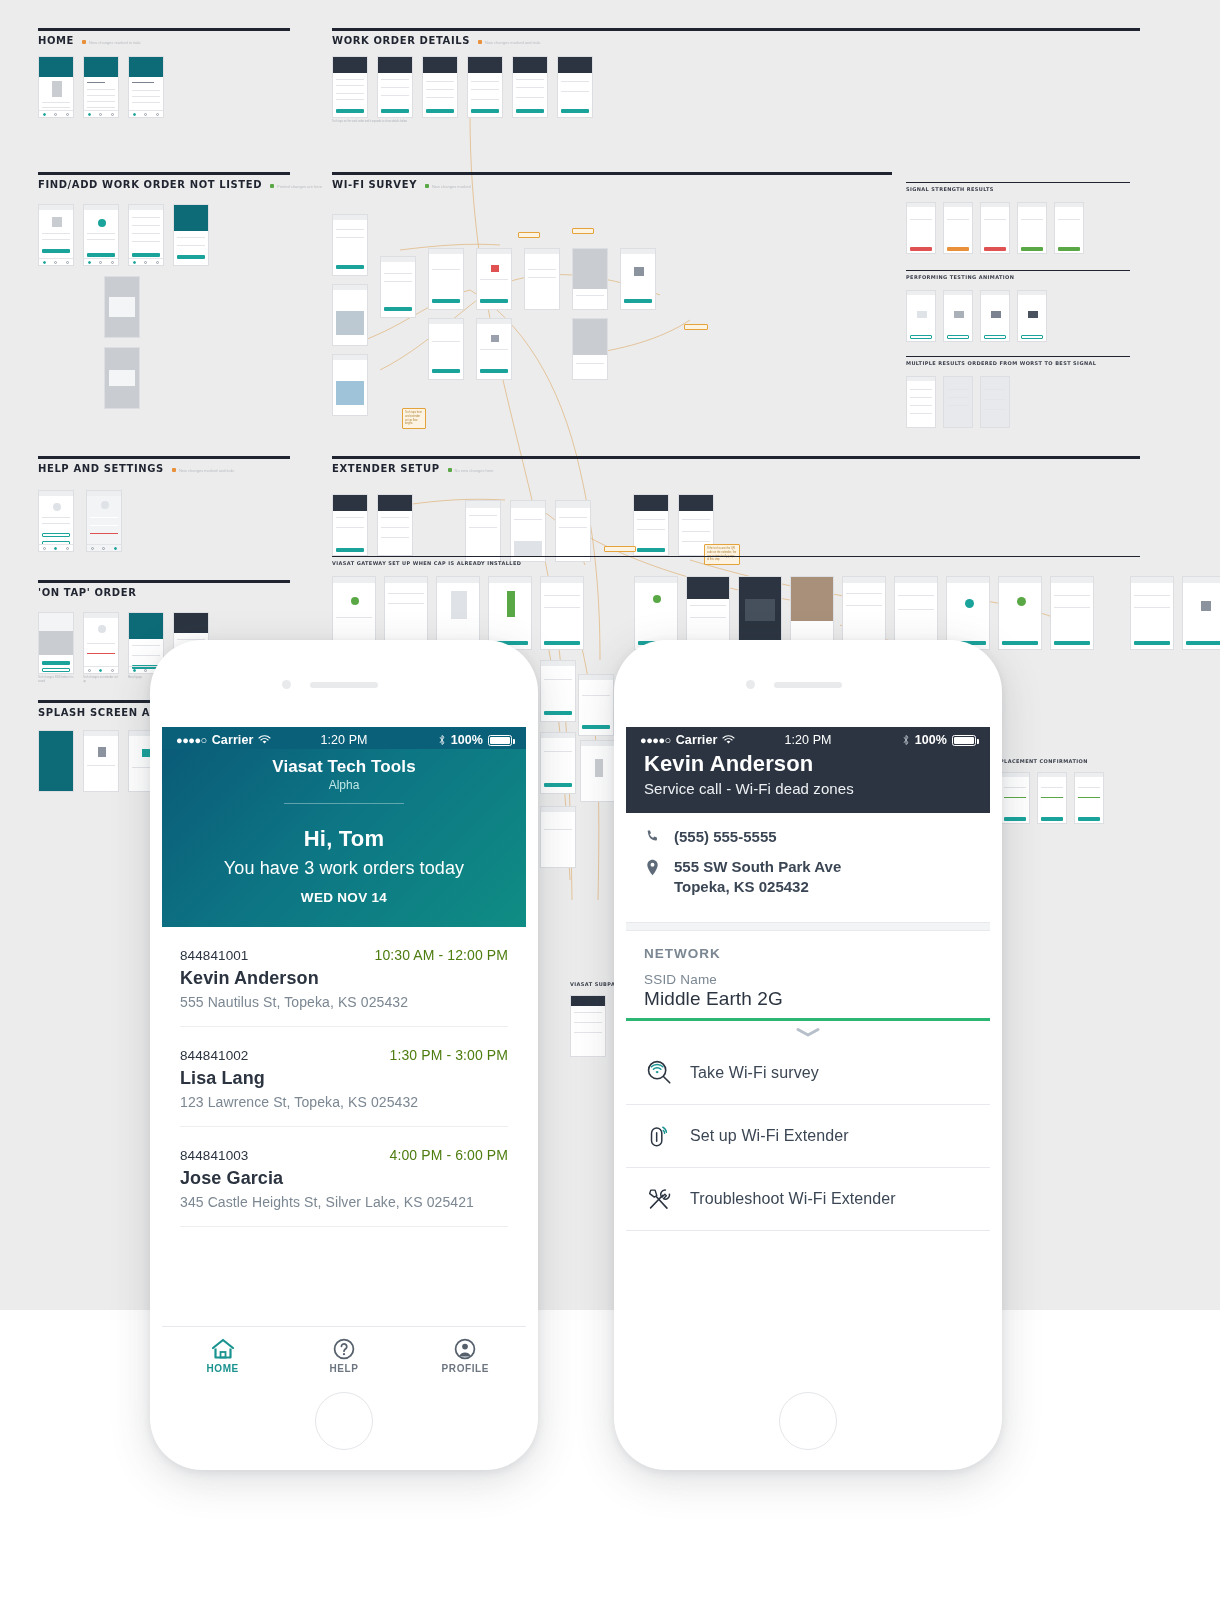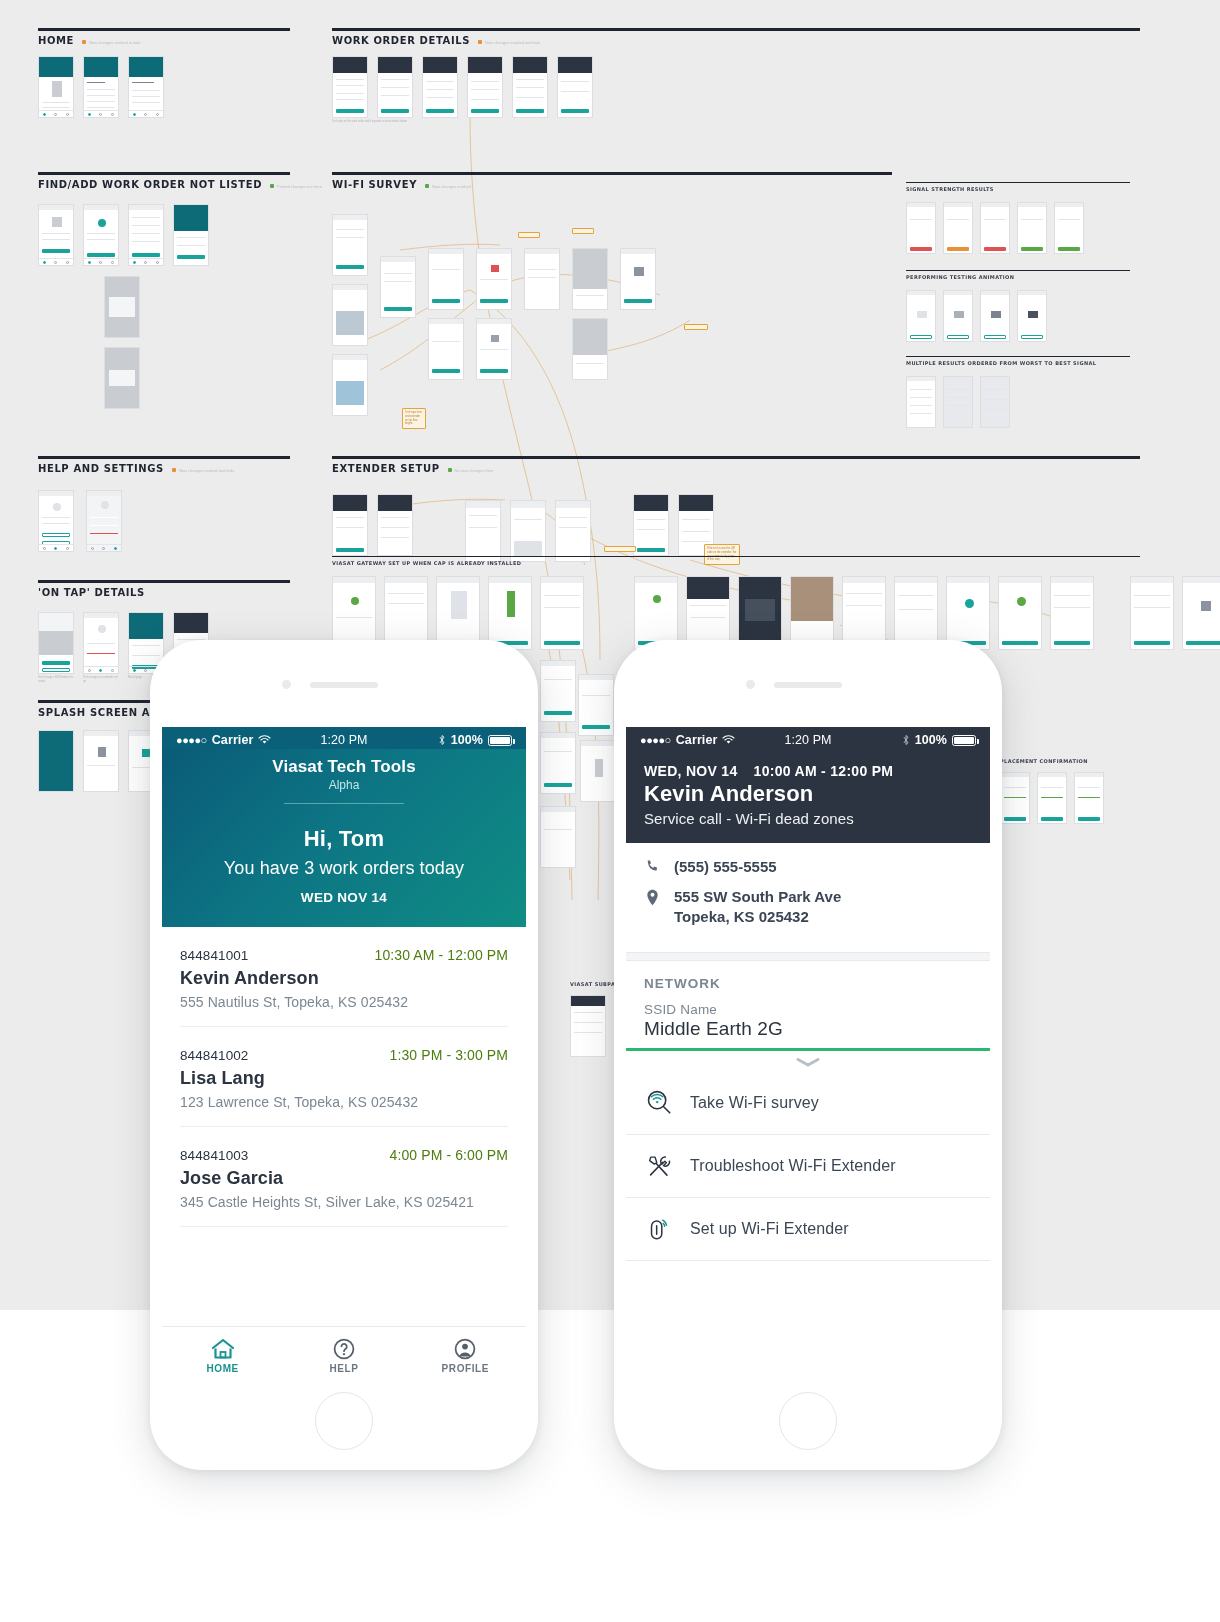--- a/index.html
+++ b/index.html
@@ -751,21 +751,21 @@
           <div class="bar hdr-grey" style="height:6px;"></div>
           <div class="img" style="left:18px;top:24px;width:10px;height:10px;background:#8b939e;"></div>
           <div class="btn" style="top:64px;"></div>
         </div>
     </div>
   </div>
 
   <div class="sec" style="left:38px; top:580px; width:252px;">
     <div class="sec-rule"></div>
     <div class="sec-head">
-      <span class="sec-title">'ON TAP' DETAILS</span>
+      <span class="sec-title">'ON TAP' ORDER</span>
     </div>
     <div class="wf-row" style="margin-top:14px; gap:9px;">
       <div>
         <div class="wf">
             <div class="bar" style="top:0;height:18px;background:#f2f4f6;"></div>
             <div class="img" style="left:0;top:18px;right:0;height:24px;background:#c9ccd1;"></div>
             <div class="btn" style="top:48px;"></div>
             <div class="btno" style="top:55px;"></div>
           </div>
         <div class="wf-cap">Tech changes SSID before it is saved</div>
@@ -1010,24 +1010,20 @@
             <path d="M2 3.2 L6 8.8 L4 10.5 V1.5 L6 3.2 L2 8.8" stroke="#aeb7c1" stroke-width="1" fill="none"></path>
           </svg>
           <span>100%</span>
           <span class="batt">
               <i></i>
             </span>
         </span>
       </div>
 
       <div class="p2-hero">
-        <div class="p2-when">
-          <span>WED, NOV 14</span>
-          <span>10:00 AM - 12:00 PM</span>
-        </div>
         <div class="p2-cust">Kevin Anderson</div>
         <div class="p2-type">Service call - Wi-Fi dead zones</div>
       </div>
 
       <div class="contact">
         <div class="crow">
           <span class="ico">
             <svg width="15" height="15" viewBox="0 0 16 16">
               <path d="M3.2 1.6 L5.3 1.6 L6.4 4.4 L5.0 5.5c.8 1.8 2.0 3.0 3.8 3.8l1.1-1.4 2.8 1.1v2.1c0 .7-.6 1.3-1.3 1.2C6.6 12 3.8 9.2 3.0 3.0a1.2 1.2 0 01.2-1.4z" fill="#5e6a78"></path>
             </svg>
@@ -1073,36 +1069,36 @@
             <path d="M9.0 11.0a5.6 5.6 0 018 0" stroke="#19938f" stroke-width="1.6" fill="none" stroke-linecap="round"></path>
             <path d="M6.8 8.4a8.8 8.8 0 0112.4 0" stroke="#19938f" stroke-width="1.6" fill="none" stroke-linecap="round"></path>
           </svg>
         </span>
         <span>Take Wi-Fi survey</span>
       </div>
 
       <div class="action-row">
         <span class="ico">
           <svg width="28" height="28" viewBox="0 0 30 30">
+            <rect x="7" y="6.5" width="11" height="19" rx="5.5" stroke="#2b3440" stroke-width="1.6" fill="none"></rect>
+            <path d="M12.5 11.5 V20.5" stroke="#2b3440" stroke-width="1.6" stroke-linecap="round"></path>
+            <path d="M19.5 9.0a4.4 4.4 0 011.5 3.2" stroke="#19938f" stroke-width="1.5" fill="none" stroke-linecap="round"></path>
+            <path d="M19.0 5.6a7.6 7.6 0 014.0 5.5" stroke="#19938f" stroke-width="1.5" fill="none" stroke-linecap="round"></path>
+          </svg>
+        </span>
+        <span>Set up Wi-Fi Extender</span>
+      </div>
+
+      <div class="action-row">
+        <span class="ico">
+          <svg width="28" height="28" viewBox="0 0 30 30">
             <path d="M6 24.5 L19 11.0" stroke="#2b3440" stroke-width="1.7" stroke-linecap="round"></path>
             <path d="M22.5 5.5a4.6 4.6 0 00-4.4 7.6 l3.2-3.2 1.6 1.6-3.2 3.2a4.6 4.6 0 006.4-5.4" stroke="#2b3440" stroke-width="1.5" fill="none" stroke-linejoin="round"></path>
             <path d="M23.5 24.8 L12.0 12.3" stroke="#2b3440" stroke-width="1.7" stroke-linecap="round"></path>
             <path d="M6.2 5.5 L10.8 5.5 L12.6 11.2 L10.0 13.0 L5.0 9.2 Z" stroke="#2b3440" stroke-width="1.5" fill="none" stroke-linejoin="round"></path>
           </svg>
         </span>
         <span>Troubleshoot Wi-Fi Extender</span>
       </div>
-
-      <div class="action-row">
-        <span class="ico">
-          <svg width="28" height="28" viewBox="0 0 30 30">
-            <rect x="7" y="6.5" width="11" height="19" rx="5.5" stroke="#2b3440" stroke-width="1.6" fill="none"></rect>
-            <path d="M12.5 11.5 V20.5" stroke="#2b3440" stroke-width="1.6" stroke-linecap="round"></path>
-            <path d="M19.5 9.0a4.4 4.4 0 011.5 3.2" stroke="#19938f" stroke-width="1.5" fill="none" stroke-linecap="round"></path>
-            <path d="M19.0 5.6a7.6 7.6 0 014.0 5.5" stroke="#19938f" stroke-width="1.5" fill="none" stroke-linecap="round"></path>
-          </svg>
-        </span>
-        <span>Set up Wi-Fi Extender</span>
-      </div>
     </div>
   </div>
 
 </div>
 
 </body></html>

